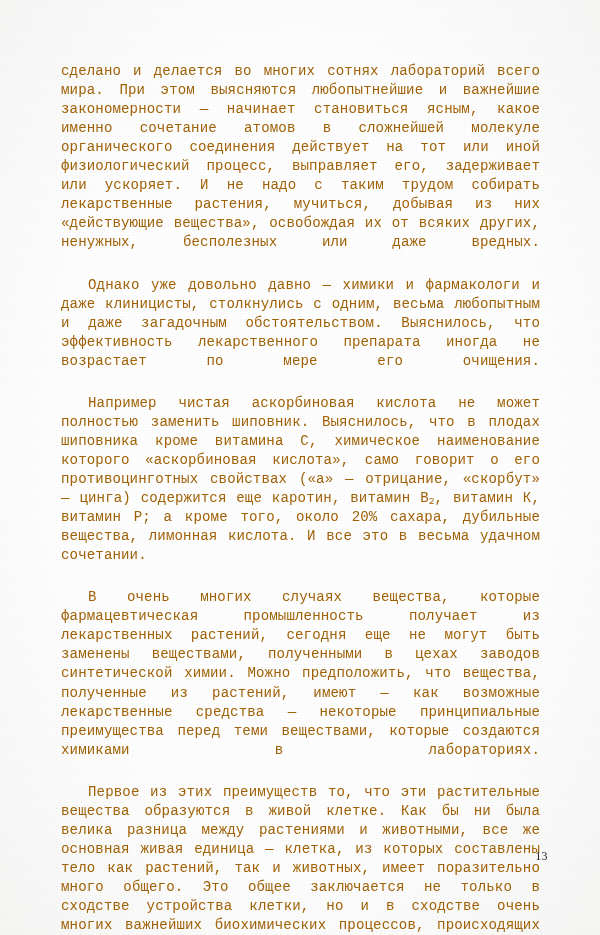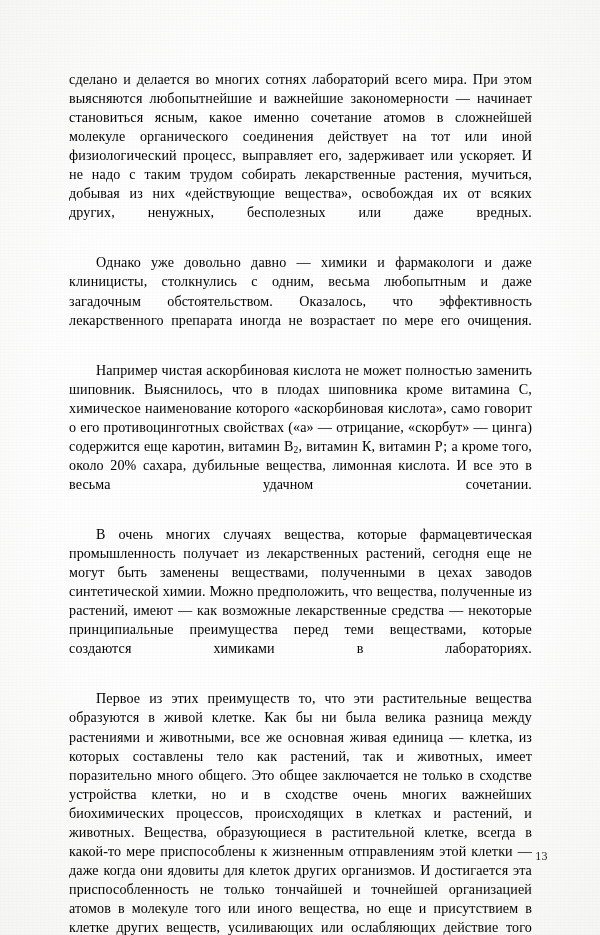--- a/index.html
+++ b/index.html
@@ -27,25 +27,25 @@
       radial-gradient(ellipse at 50% 48%, rgba(255,255,255,0) 55%, rgba(238,238,236,0.55) 100%);
     pointer-events: none;
   }
   .text-block {
     position: absolute;
     left: 57px;
     top: 58px;
     width: 487px;
   }
   p.para {
-    margin: 12px;
-    font-family: Liberation Serif, serif;
+    margin: 4px;
+    font-family: Liberation Mono, monospace;
     font-size: 14.1px;
     line-height: 19.05px;
-    color: #000000;
+    color: #a16207;
     text-align: justify;
     text-justify: inter-word;
     text-indent: 27px;
     letter-spacing: 0.12px;
     word-spacing: 0.2px;
     -webkit-font-smoothing: none;
   }
   p.para.first {
     text-indent: 0;
   }
@@ -88,21 +88,21 @@
 <body>
 
 <div class="page">
 
   <div class="paper-tint"></div>
 
   <div class="text-block">
 
     <p class="para first">сделано и делается во многих сотнях лабораторий всего мира. При этом выясняются любопытнейшие и важнейшие закономерности — начинает становиться ясным, какое именно сочетание атомов в сложнейшей молекуле органического соединения действует на тот или иной физиологический процесс, выправляет его, задерживает или ускоряет. И не надо с таким трудом собирать лекарственные растения, мучиться, добывая из них «действующие вещества», освобождая их от всяких других, ненужных, бесполезных или даже вредных.</p>
 
-    <p class="para">Однако уже довольно давно — химики и фармакологи и даже клиницисты, столкнулись с одним, весьма любопытным и даже загадочным обстоятельством. Оказалось, что эффективность лекарственного препарата иногда не возрастает по мере его очищения.</p>
+    <p class="para">Однако уже довольно давно — химики и фармакологи и даже клиницисты, столкнулись с одним, весьма любопытным и даже загадочным обстоятельством. Выяснилось, что эффективность лекарственного препарата иногда не возрастает по мере его очищения.</p>
 
     <p class="para"><span>Например чистая аскорбиновая кислота не может полностью заменить шиповник. Выяснилось, что в плодах шиповника кроме витамина С, химическое наименование которого «аскорбиновая кислота», само говорит о его противоцинготных свойствах («а» — отрицание, «скорбут» — цинга) содержится еще каротин, витамин В</span><sub>2</sub><span>, витамин К, витамин Р; а кроме того, около 20% сахара, дубильные вещества, лимонная кислота. И все это в весьма удачном сочетании.</span></p>
 
     <p class="para">В очень многих случаях вещества, которые фармацевтическая промышленность получает из лекарственных растений, сегодня еще не могут быть заменены веществами, полученными в цехах заводов синтетической химии. Можно предположить, что вещества, полученные из растений, имеют — как возможные лекарственные средства — некоторые принципиальные преимущества перед теми веществами, которые создаются химиками в лабораториях.</p>
 
     <p class="para noStretch">Первое из этих преимуществ то, что эти растительные вещества образуются в живой клетке. Как бы ни была велика разница между растениями и животными, все же основная живая единица — клетка, из которых составлены тело как растений, так и животных, имеет поразительно много общего. Это общее заключается не только в сходстве устройства клетки, но и в сходстве очень многих важнейших биохимических процессов, происходящих в клетках и растений, и животных. Вещества, образующиеся в растительной клетке, всегда в какой-то мере приспособлены к жизненным отправлениям этой клетки — даже когда они ядовиты для клеток других организмов. И достигается эта приспособленность не только тончайшей и точнейшей организацией атомов в молекуле того или иного вещества, но еще и присутствием в клетке других веществ, усиливающих или ослабляющих действие того химического соединения, которое мы и используем в качестве лекарственного. Вот почему различного рода фармакологически активные вещества, находящиеся в живой растительной клетке — даже когда они ядовиты — не ломают так</p>
 
   </div>
 
   <div class="folio">13</div>

